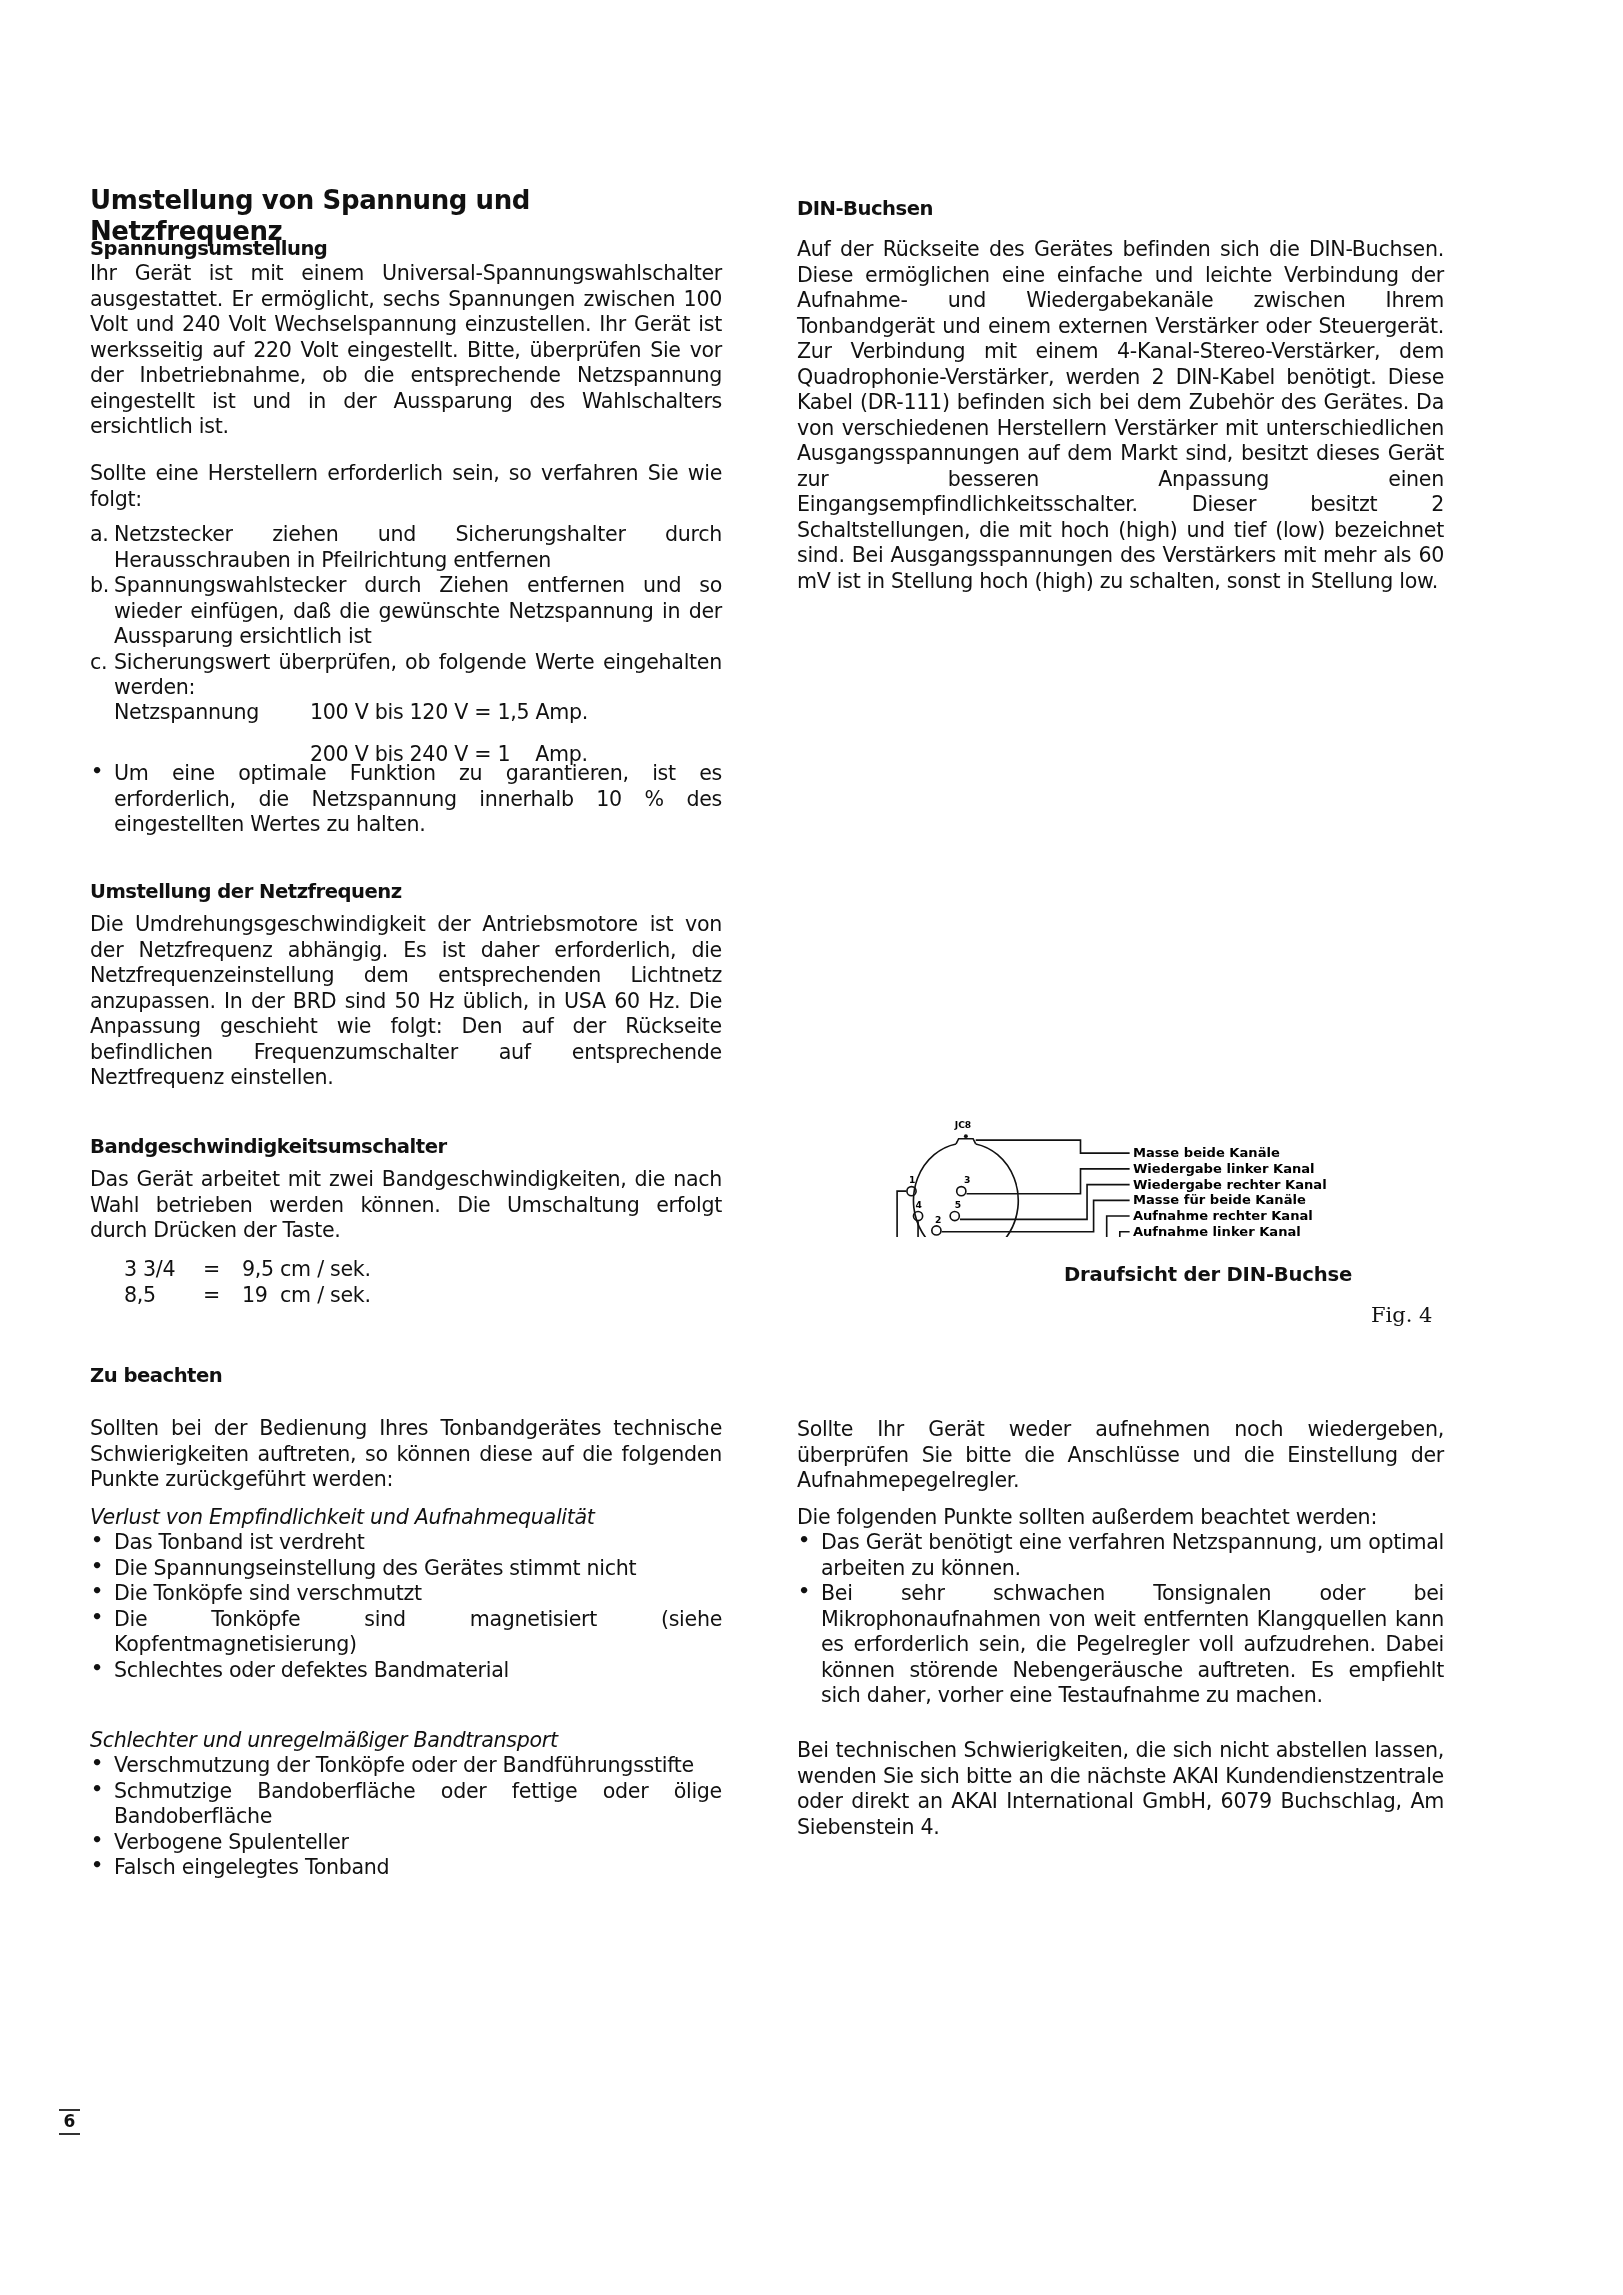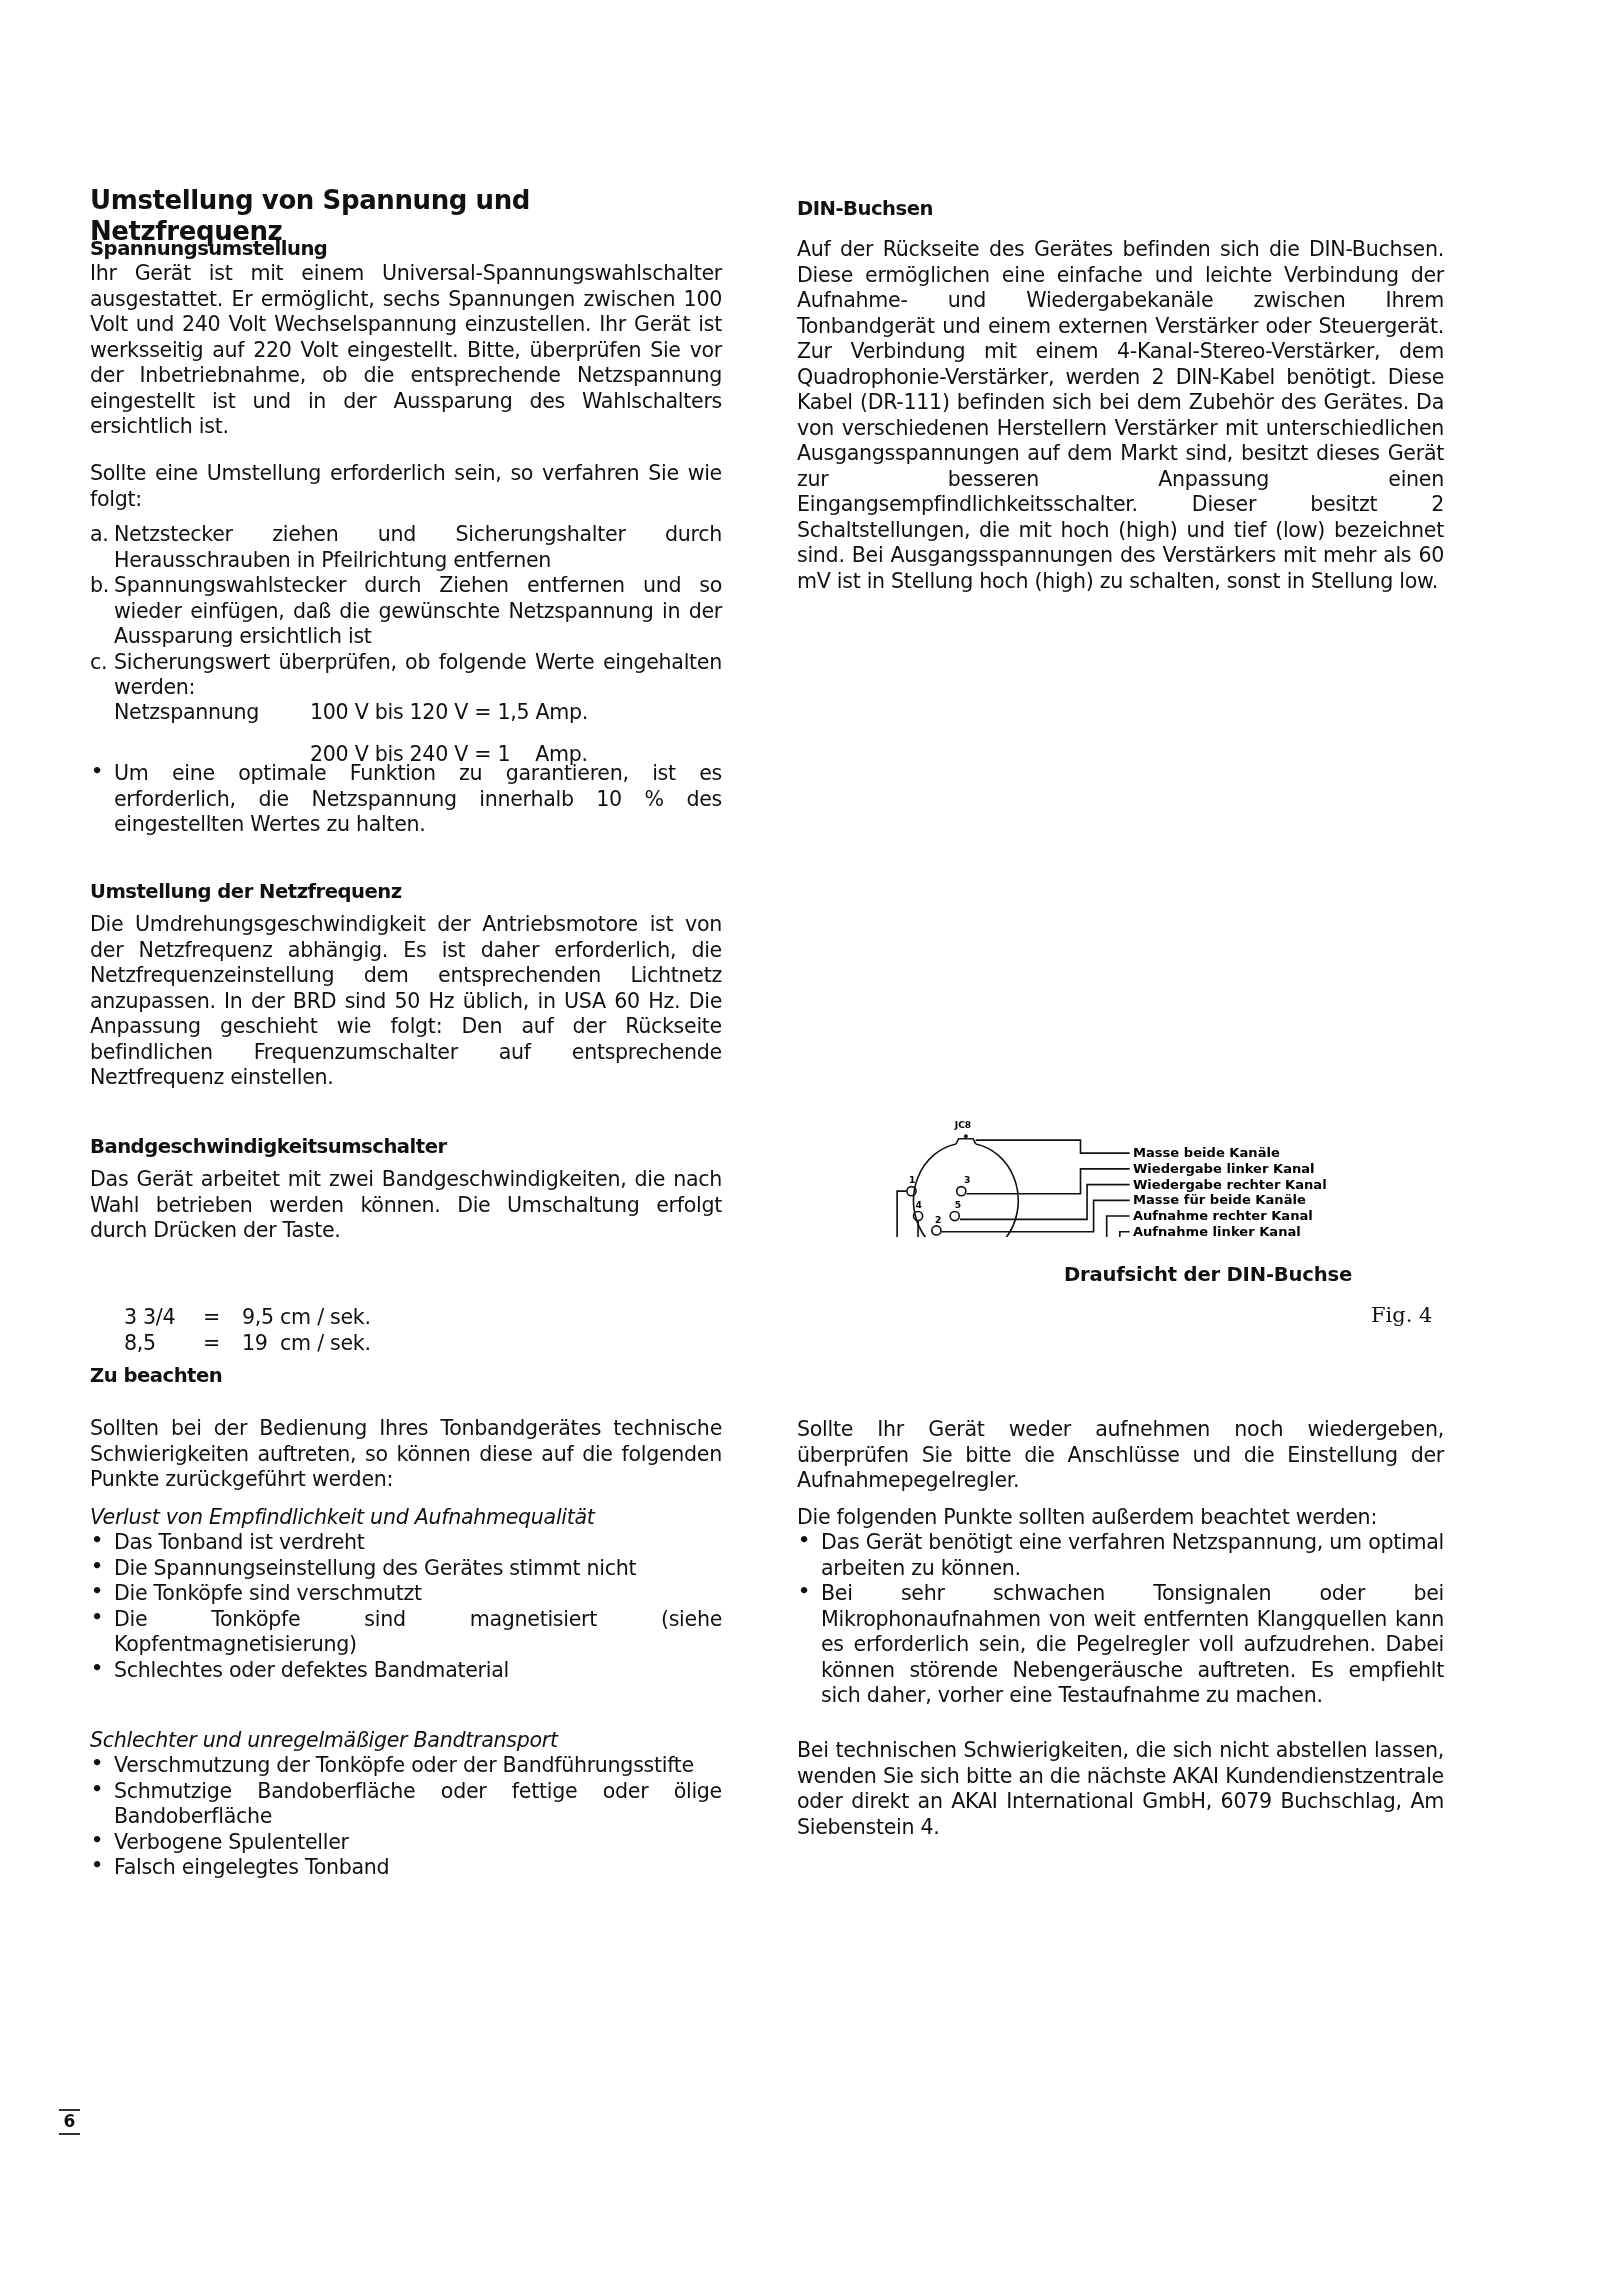--- a/index.html
+++ b/index.html
@@ -25,42 +25,42 @@
   }
   .block { position: absolute; left: 0; right: 0; }
   .it { font-style: italic; font-size: 20.6px; line-height: 25.5px; margin: 0; letter-spacing: -0.3px; }
   ol.alpha { list-style: none; padding: 0; margin: 0; }
   ol.alpha li { position: relative; padding-left: 24px; }
   ol.alpha li .marker { position: absolute; left: 0; top: 0; }
   ul.bullets { list-style: none; padding: 0; margin: 0; }
   ul.bullets li { position: relative; padding-left: 24px; }
   ul.bullets li .bullet { position: absolute; left: 1.3px; top: -2.6px; font-weight: bold; font-size: 18.3px; }
   .fuse-table { display: grid; grid-template-columns: 196px 249px; row-gap: 16px; }
-  .speed-table { display: grid; grid-template-columns: 79px 39px 170px; margin-left: 34px; margin-top: 48px; }
+  .speed-table { display: grid; grid-template-columns: 79px 39px 170px; margin-left: 34px; }
   .caption { position: absolute; font-size: 19.6px; font-weight: bold; letter-spacing: -0.2px; }
   .figlabel { position: absolute; font-family: "DejaVu Serif", "Liberation Serif", serif; font-size: 21px; }
   .pagenum {
     position: absolute; left: 59px; top: 2109px; width: 21px; height: 22px;
     border-top: 2px solid #333; border-bottom: 2px solid #333;
     font-size: 17px; font-weight: bold; text-align: center; line-height: 21px;
   }
   .diagram { position: absolute; left: 884px; top: 1106px; width: 524px; height: 131px; }
   .diagram svg text { font-family: "DejaVu Sans", "Liberation Sans", sans-serif; font-weight: bold; }
 </style>
 </head>
 <body>
 
 <div class="col col-left">
 
   <h1 class="title" style="top:185px; left:0;">Umstellung von Spannung und Netzfrequenz</h1>
 
   <h2 class="sub" style="top:236px; left:0;">Spannungsumstellung</h2>
   <p class="body-text block" style="top:261px;">Ihr Gerät ist mit einem Universal-Spannungswahlschalter ausgestattet. Er ermöglicht, sechs Spannungen zwischen 100 Volt und 240 Volt Wechselspannung einzustellen. Ihr Gerät ist werksseitig auf 220 Volt eingestellt. Bitte, überprüfen Sie vor der Inbetriebnahme, ob die entsprechende Netzspannung eingestellt ist und in der Aussparung des Wahlschalters ersichtlich ist.</p>
 
-  <p class="body-text block" style="top:461px;">Sollte eine Umstellung erforderlich sein, so verfahren Sie wie folgt:</p>
+  <p class="body-text block" style="top:461px;">Sollte eine Herstellern erforderlich sein, so verfahren Sie wie folgt:</p>
 
   <ol class="alpha body-text block" style="top:522px;">
     <li><span class="marker">a.</span><span>Netzstecker ziehen und Sicherungshalter durch Herausschrauben in Pfeilrichtung entfernen</span></li>
     <li><span class="marker">b.</span><span>Spannungswahlstecker durch Ziehen entfernen und so wieder einfügen, daß die gewünschte Netzspannung in der Aussparung ersichtlich ist</span></li>
     <li><span class="marker">c.</span><span>Sicherungswert überprüfen, ob folgende Werte eingehalten werden:</span></li>
   </ol>
 
   <div class="body-text block fuse-table" style="top:700px; left:24px;">
     <span>Netzspannung</span>
     <span style="white-space:pre;">100 V bis 120 V = 1,5 Amp.</span>

